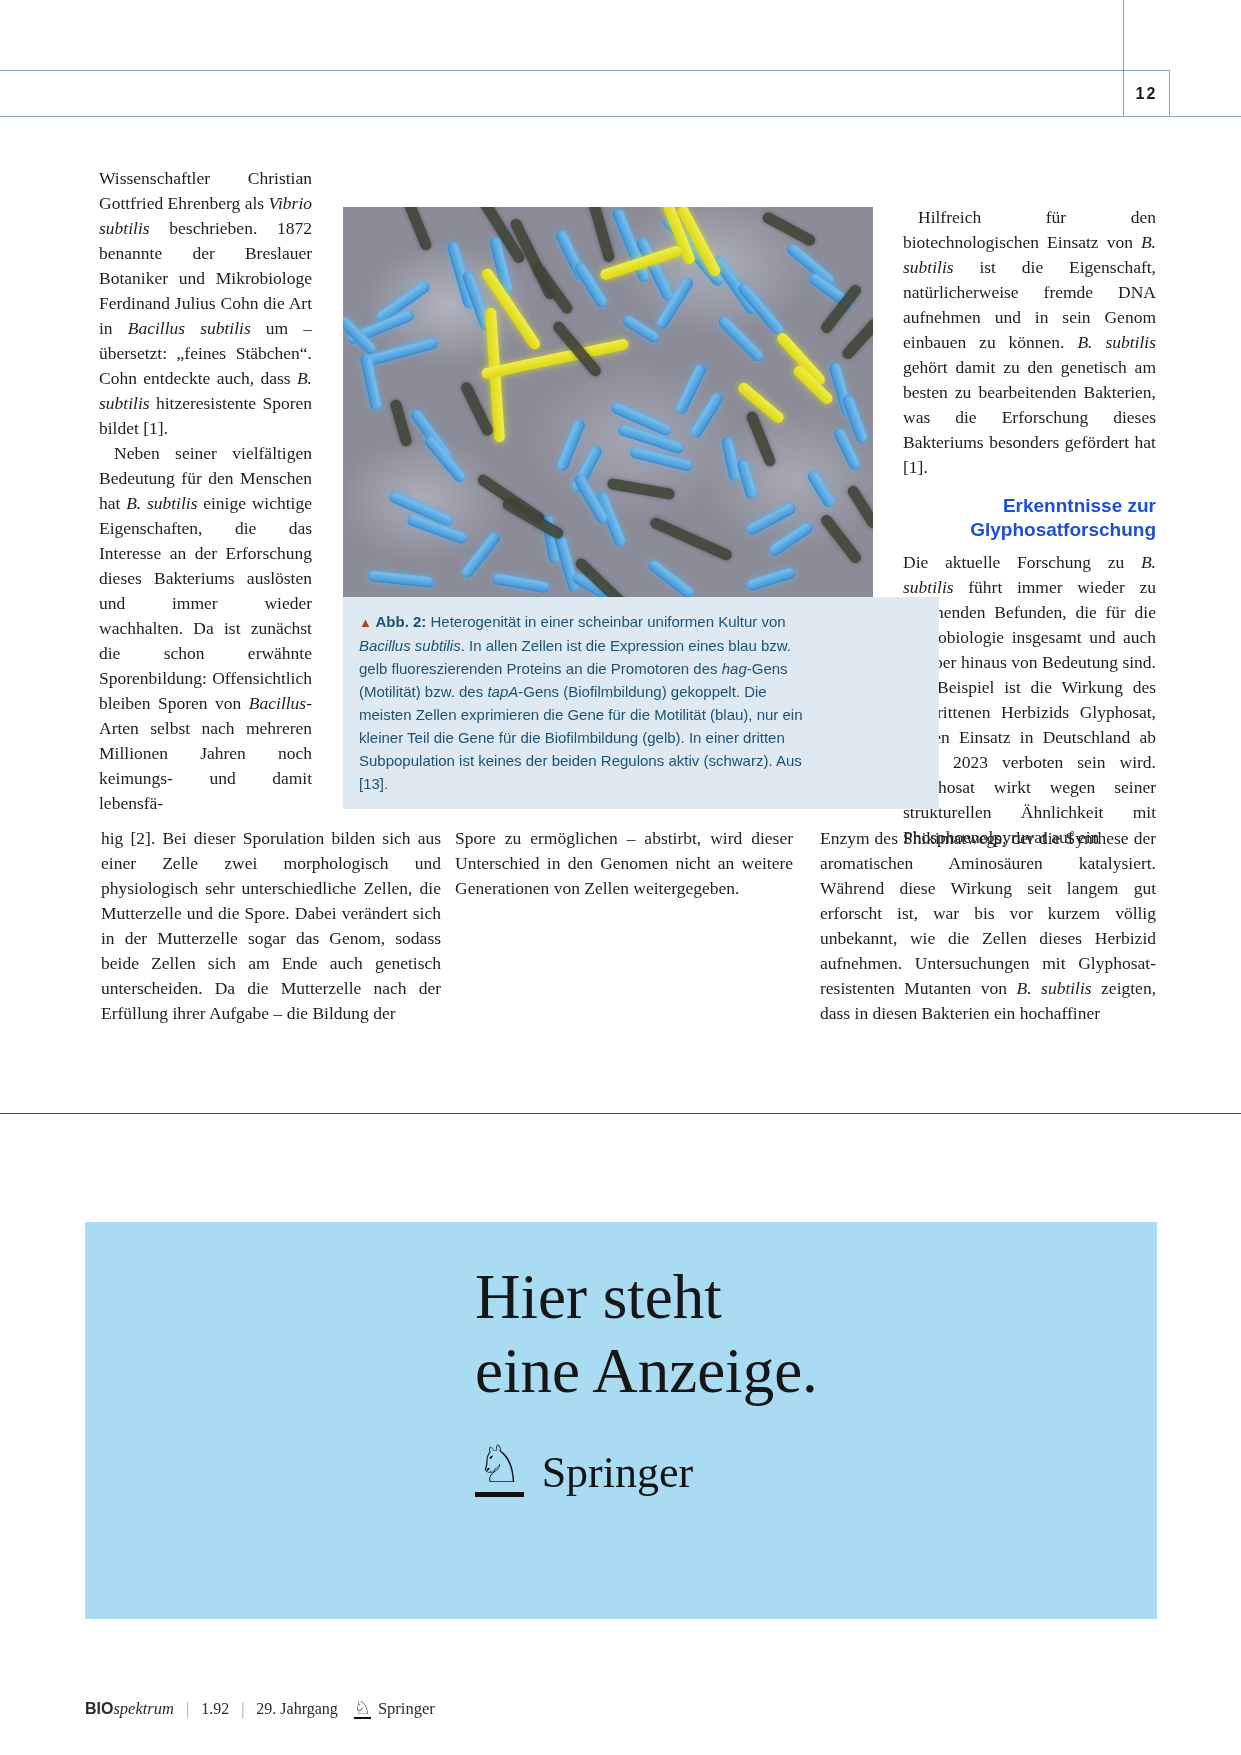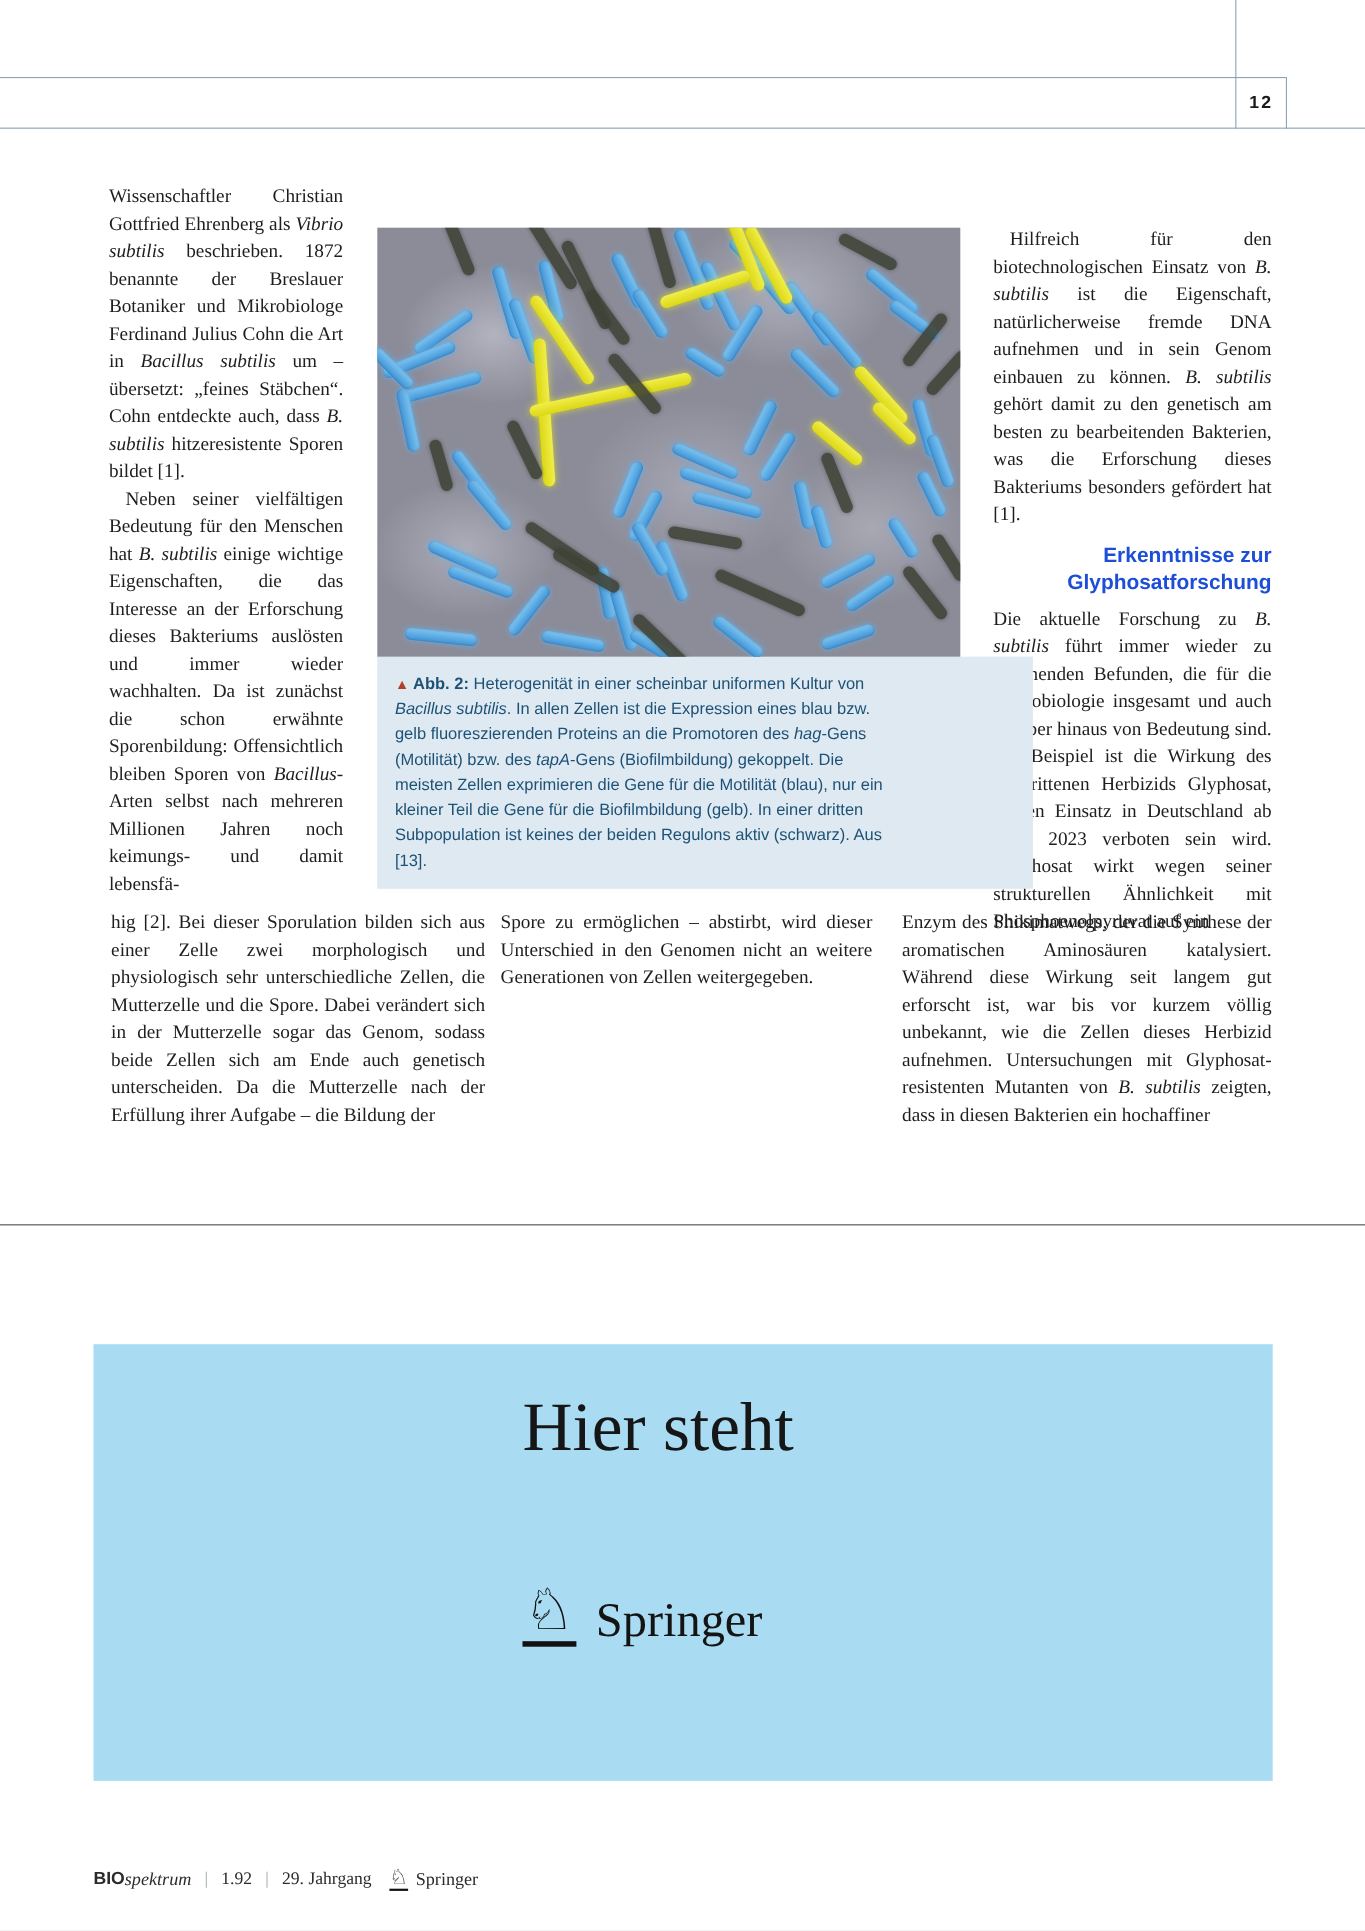--- a/index.html
+++ b/index.html
@@ -193,20 +193,21 @@
       </div>
     <div class="caption">
       <div class="caption-inner"><span class="run-tri">▲ </span><span class="bd">Abb. 2: </span><span>Heterogenität in einer scheinbar uniformen Kultur von </span><span class="it">Bacillus subtilis</span><span>. In allen Zellen ist die Expression eines blau bzw. gelb fluoreszierenden Proteins an die Promotoren des </span><span class="it">hag</span><span>-Gens (Motilität) bzw. des </span><span class="it">tapA</span><span>-Gens (Biofilmbildung) gekoppelt. Die meisten Zellen exprimieren die Gene für die Motilität (blau), nur ein kleiner Teil die Gene für die Biofilmbildung (gelb). In einer dritten Subpopulation ist keines der beiden Regulons aktiv (schwarz). Aus [13].</span></div>
     </div>
   </div>
 
   <div class="ad-rule"></div>
   <div class="ad">
     <div class="ad-headline">
       <div>Hier steht</div>
+      <div>eine Anzeige.</div>
     </div>
     <div class="ad-brand">
       <span class="horse horse-big">♘</span>
       <span class="ad-brand-name">Springer</span>
     </div>
   </div>
 
   <div class="footer">
     <span class="mag-bold">BIO</span>
       <span class="mag-italic">spektrum</span>

